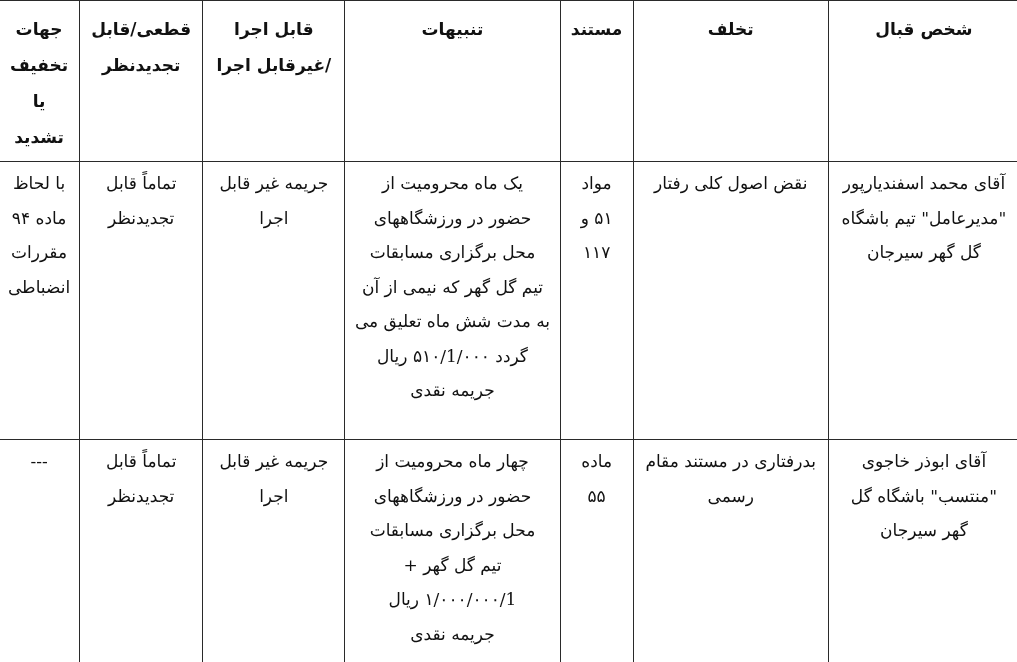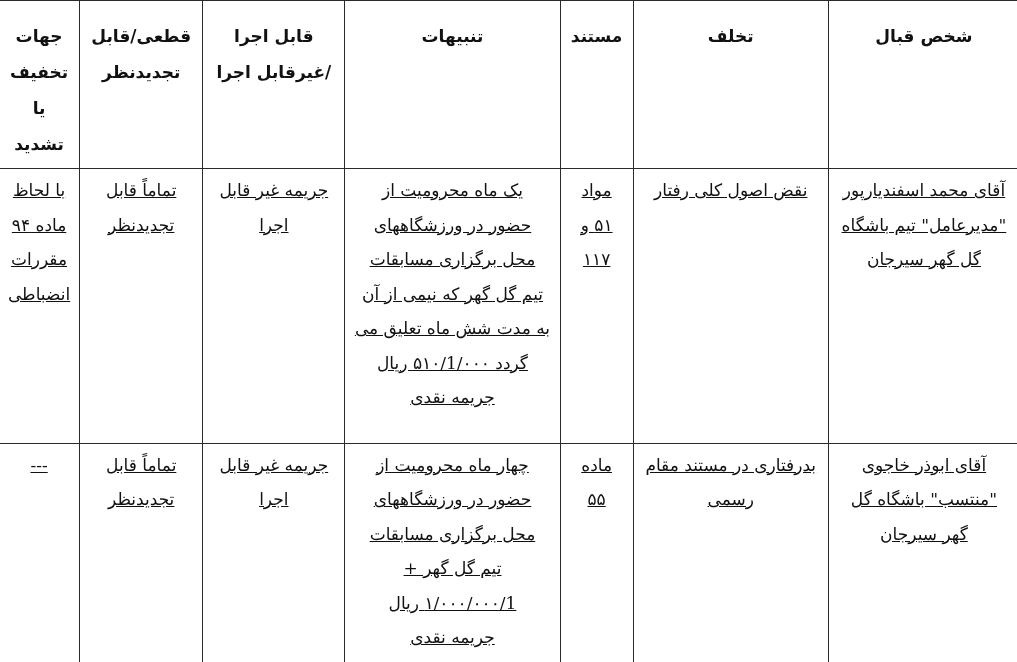--- a/index.html
+++ b/index.html
@@ -30,28 +30,27 @@
       border: 1.5px solid #2a2a2a;
       vertical-align: top;
       text-align: center;
       padding: 0 4px;
     }
     table.rulings th {
       font-family: "DejaVu Sans", "Liberation Sans", sans-serif;
       font-weight: bold;
       font-size: 17px;
       line-height: 36px;
-      padding-top: 17px;
+      padding-top: 10px;
       height: 150px;
     }
     table.rulings td {
       font-size: 17px;
       line-height: 34.5px;
       padding-top: 4px;
-      text-decoration: underline;
     }
     tr.row-1 td { height: 268px; }
     tr.row-2 td { height: 230px; }
     .cell-text { display: block; white-space: pre-line; }
     .col-person   { width: 191px; }
     .col-offense  { width: 195px; }
     .col-doc      { width: 73px; }
     .col-penalty  { width: 215px; }
     .col-exec     { width: 142px; }
     .col-final    { width: 123px; }

